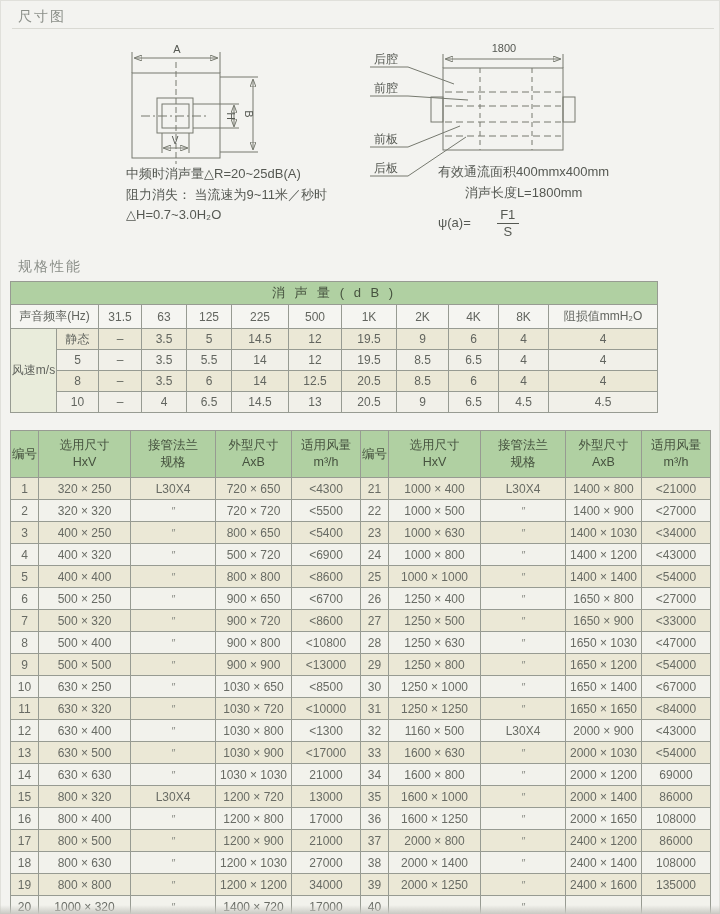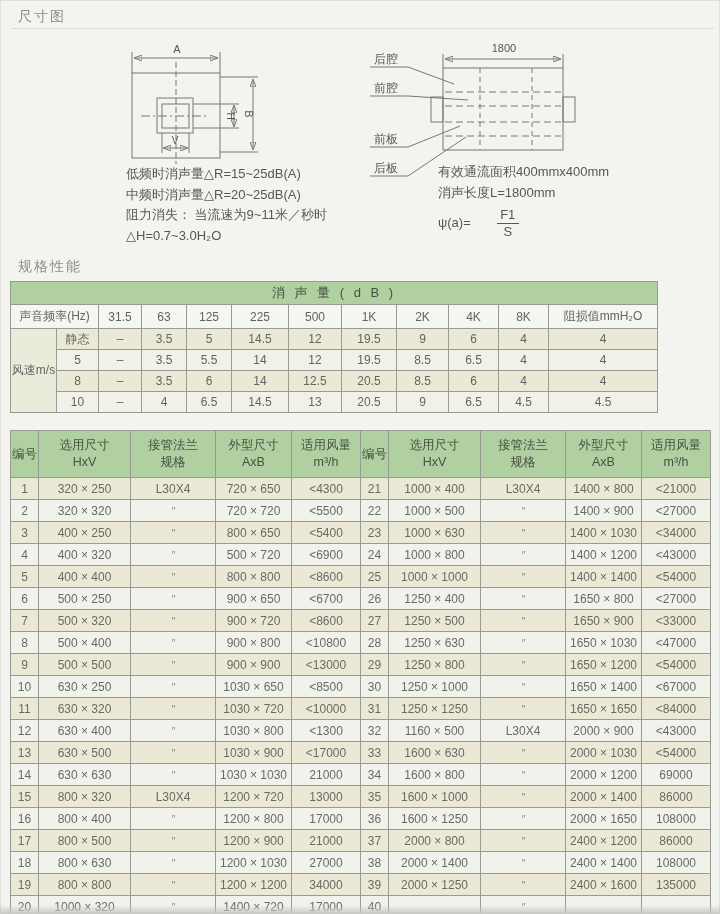--- a/index.html
+++ b/index.html
@@ -77,21 +77,20 @@
       <line x1="84" y1="91" x2="84" y2="111"></line>
     <line x1="59" y1="106" x2="82" y2="106" marker-start="url(#m1s)" marker-end="url(#m1e)"></line>
     <text x="70" y="102" font-size="10" text-anchor="middle">V</text>
     <line x1="115" y1="35" x2="153" y2="35"></line>
       <line x1="115" y1="110" x2="153" y2="110"></line>
     <line x1="148" y1="38" x2="148" y2="107" marker-start="url(#m1s)" marker-end="url(#m1e)"></line>
     <text x="140" y="72" font-size="11" text-anchor="middle" transform="rotate(90,140,72)">B</text>
   </svg>
 
   <div class="notes" style="left:126px;top:164px;">
-    <div>低频时消声量△R=15~25dB(A)</div>
     <div>中频时消声量△R=20~25dB(A)</div>
     <div>阻力消失： 当流速为9~11米／秒时</div>
     <div>△H=0.7~3.0H₂O</div>
   </div>
 
   <svg class="diag" style="left:368px;top:40px;" width="240" height="142" viewBox="0 0 240 142">
     <defs>
       <marker id="m2e" markerWidth="8" markerHeight="6" refX="7" refY="3" orient="auto">
         <path d="M0,0 L8,3 L0,6 z" fill="#76796f" stroke="none"></path>
       </marker>
@@ -119,21 +118,21 @@
     <line x1="2" y1="56" x2="40" y2="56"></line>
       <line x1="40" y1="56" x2="100" y2="60"></line>
     <text x="6" y="103" font-size="12">前板</text>
     <line x1="2" y1="107" x2="40" y2="107"></line>
       <line x1="40" y1="107" x2="92" y2="86"></line>
     <text x="6" y="132" font-size="12">后板</text>
     <line x1="2" y1="136" x2="40" y2="136"></line>
       <line x1="40" y1="136" x2="98" y2="97"></line>
   </svg>
 
-  <div class="notes" style="left:438px;top:162px;">
+  <div class="notes" style="left:438px;top:162px;text-align:center;">
     <div>有效通流面积400mmx400mm</div>
     <div>消声长度L=1800mm</div>
     <div class="formula">
       <span>ψ(a)=</span>
       <span class="frac">
         <span>F1</span>
         <span class="bar"></span>
         <span>S</span>
       </span>
     </div>

